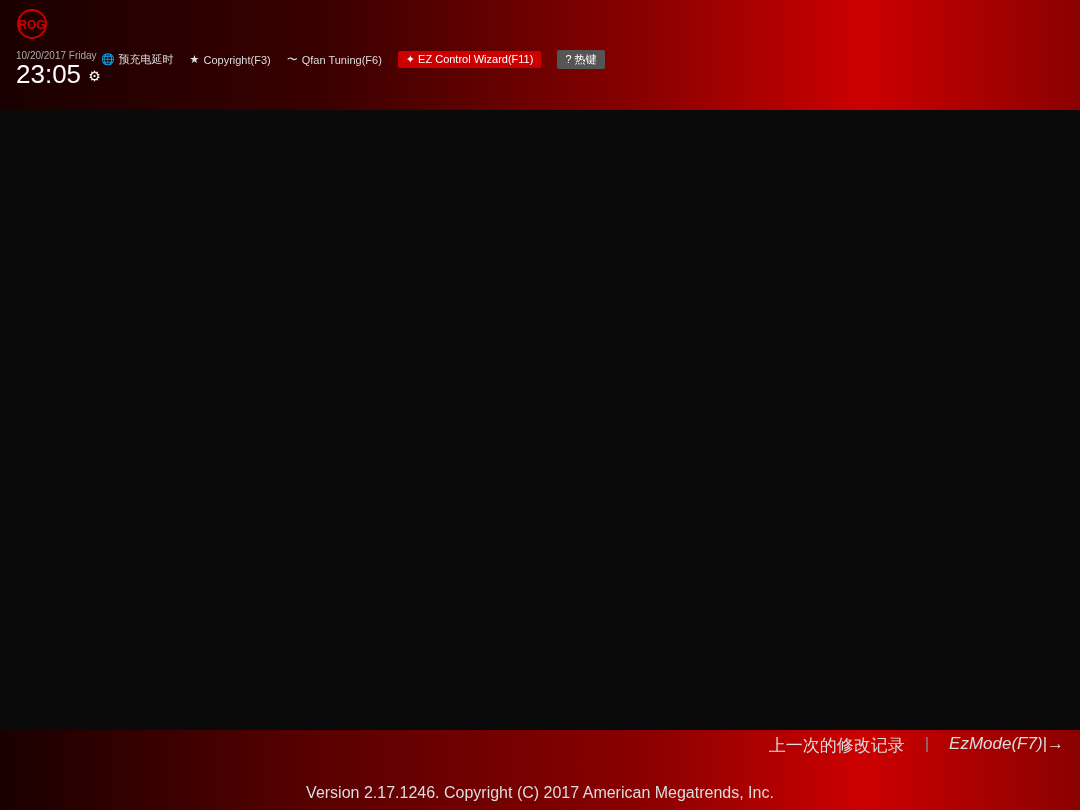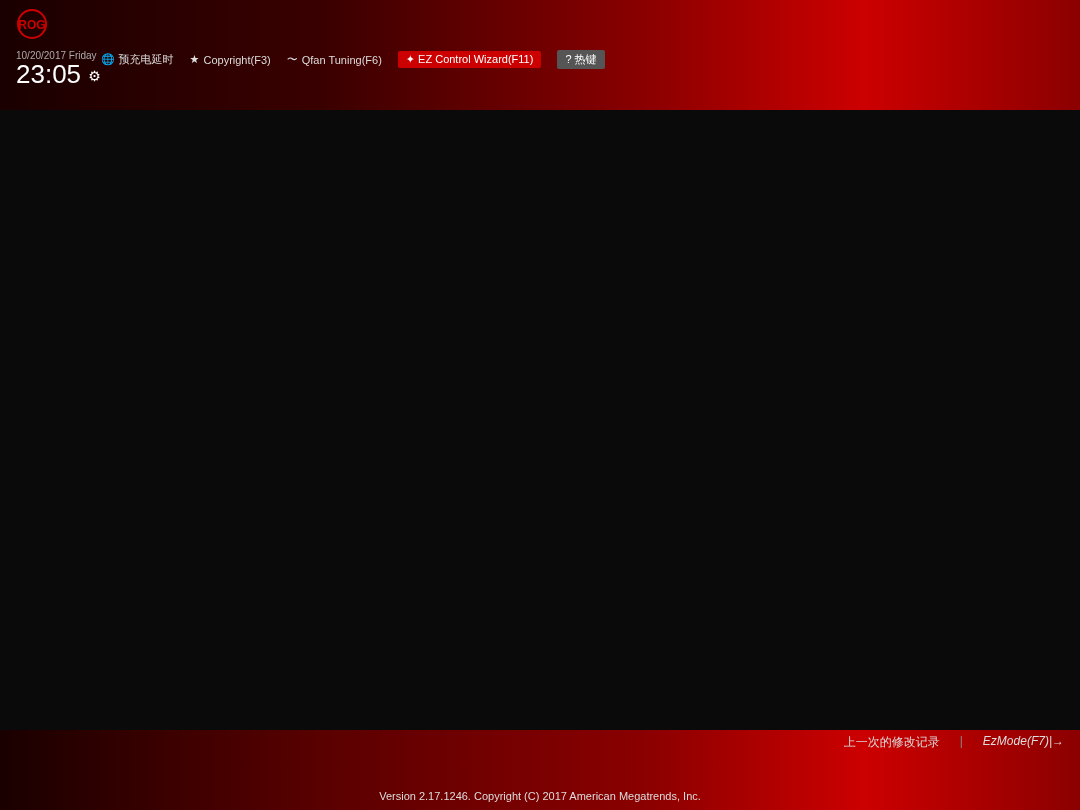--- a/index.html
+++ b/index.html
@@ -321,27 +321,27 @@
       position: relative;
     }
 
     .footer-top-bar {
       position: absolute;
       top: 0;
       right: 0;
       padding: 4px 16px;
       display: flex;
       gap: 20px;
-      font-size: 12px;
+      font-size: 17px;
       color: #ddd;
     }
 
     .footer-version {
       color: #ddd;
-      font-size: 11px;
+      font-size: 16px;
     }
 
   </style>
 </head>
 <body>
 
 <div class="main-container">
 
   <div class="bg-overlay"></div>
 

